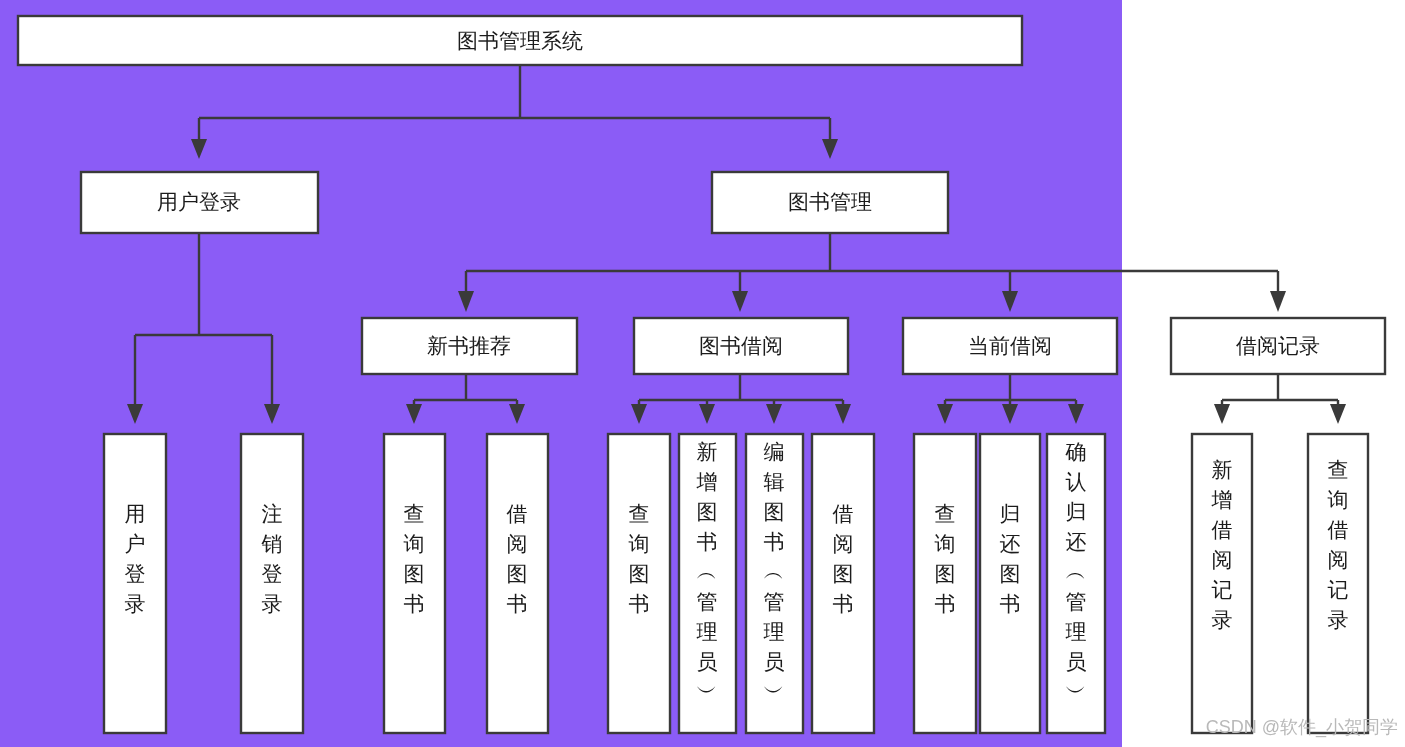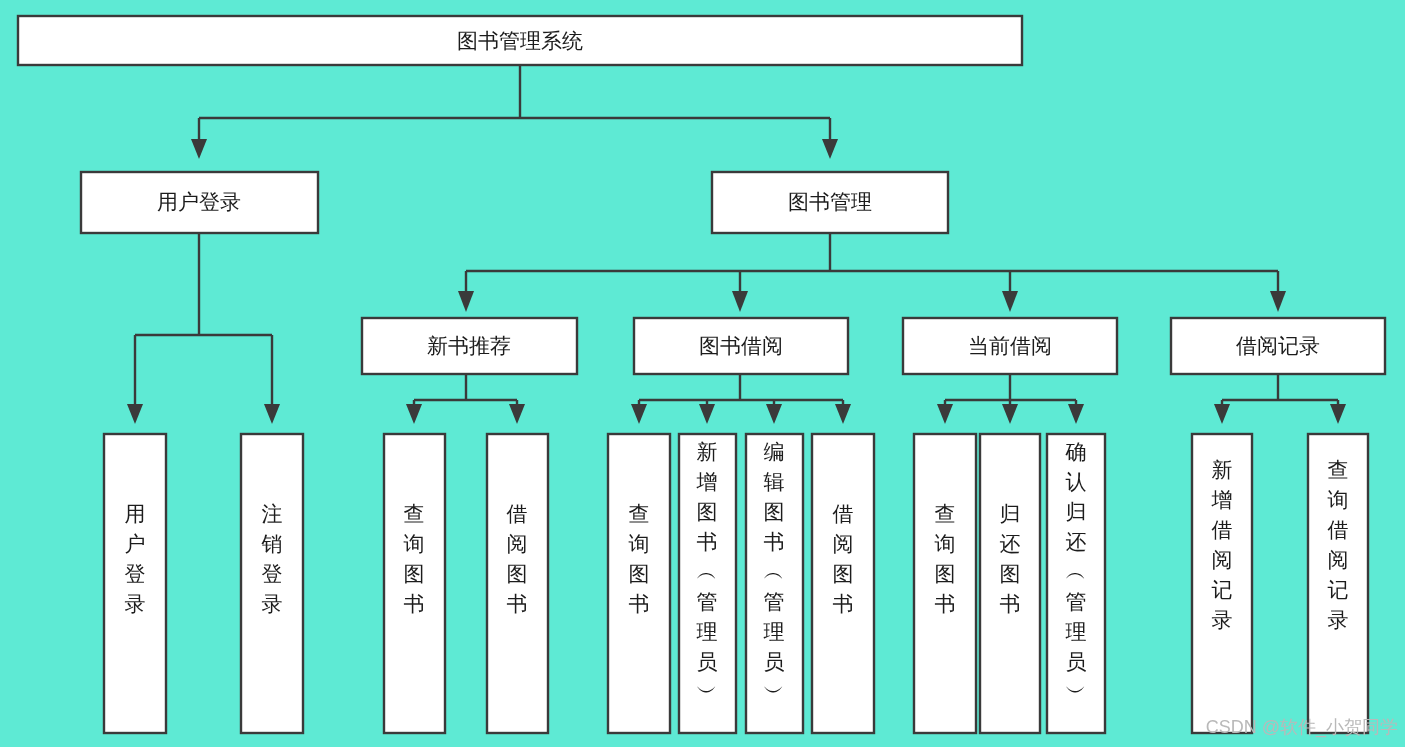--- a/index.html
+++ b/index.html
@@ -9,23 +9,23 @@
   }
   body {
     width: 1405px;
     height: 747px;
     font-family: "Liberation Sans", "DejaVu Sans", sans-serif;
     overflow: hidden;
     position: relative;
   }
   #diagram-root {
     position: relative;
-    width: 1405px;
+    width: 1122px;
     height: 747px;
-    background: #5eead4;
+    background: #8b5cf6;
   }
   svg.diagram-svg {
     position: absolute;
     left: 0;
     top: 0;
     width: 1405px;
     height: 747px;
     display: block;
   }
   .node-box {

